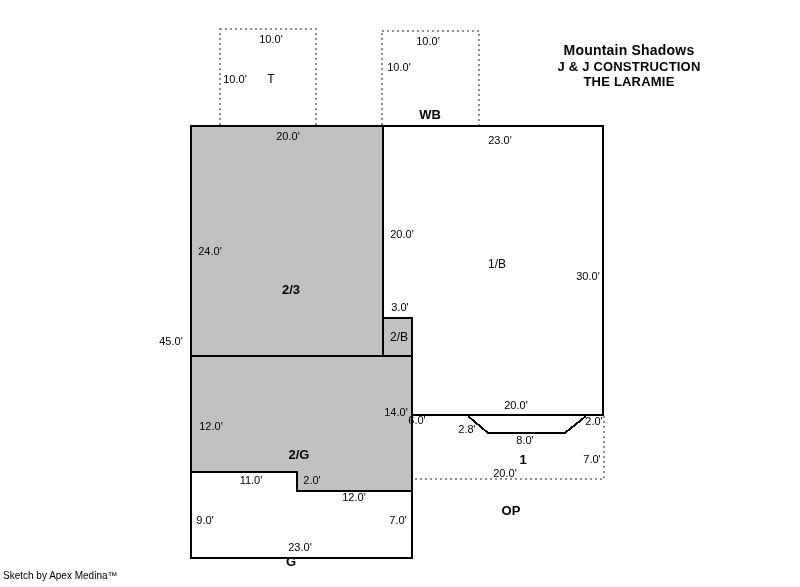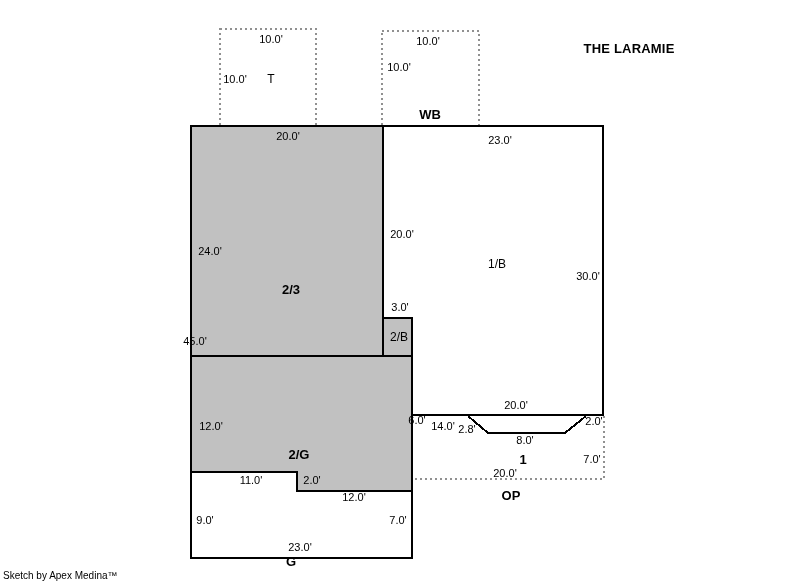--- a/index.html
+++ b/index.html
@@ -55,62 +55,64 @@
     <rect x="383" y="126" width="220" height="289" fill="#ffffff" stroke="#000000" stroke-width="2"></rect>
     <rect x="191" y="126" width="192" height="230" fill="#c1c1c1" stroke="#000000" stroke-width="2"></rect>
     <rect x="383" y="318" width="29" height="39" fill="#c1c1c1" stroke="#000000" stroke-width="2"></rect>
     <polygon points="191,356 412,356 412,491 297,491 297,472 191,472" fill="#c1c1c1" stroke="#000000" stroke-width="2"></polygon>
     <polygon points="191,472 297,472 297,491 412,491 412,558 191,558" fill="#ffffff" stroke="#000000" stroke-width="2"></polygon>
 
     <polyline points="468,416 488,433 565,433 586,416" fill="none" stroke="#000000" stroke-width="2"></polyline>
   </svg>
 
   <div class="title-block">
+    <div class="title-line1">Mountain Shadows</div>
+    <div class="title-line2">J &amp; J CONSTRUCTION</div>
     <div class="title-line3">THE LARAMIE</div>
   </div>
 
   <div class="lbl" style="left:271px; top:34px;">10.0'</div>
   <div class="lbl" style="left:235px; top:74px;">10.0'</div>
   <div class="lbl area" style="left:271px; top:73px;">T</div>
 
   <div class="lbl" style="left:428px; top:36px;">10.0'</div>
   <div class="lbl" style="left:399px; top:62px;">10.0'</div>
   <div class="lbl areab" style="left:430px; top:71px;">WB</div>
 
   <div class="lbl" style="left:288px; top:131px;">20.0'</div>
   <div class="lbl" style="left:210px; top:246px;">24.0'</div>
   <div class="lbl areab" style="left:291px; top:246px;">2/3</div>
 
-  <div class="lbl" style="left:171px; top:336px;margin-left:24px;">45.0'</div>
+  <div class="lbl" style="left:171px; top:336px;">45.0'</div>
 
   <div class="lbl" style="left:500px; top:135px;">23.0'</div>
   <div class="lbl" style="left:402px; top:229px;">20.0'</div>
   <div class="lbl area" style="left:497px; top:258px;">1/B</div>
   <div class="lbl" style="left:588px; top:271px;">30.0'</div>
 
   <div class="lbl" style="left:400px; top:302px;">3.0'</div>
   <div class="lbl area" style="left:399px; top:331px;">2/B</div>
 
   <div class="lbl" style="left:211px; top:421px;">12.0'</div>
   <div class="lbl areab" style="left:299px; top:411px;">2/G</div>
-  <div class="lbl" style="left:396px; top:421px;margin-left:47px;">14.0'</div>
+  <div class="lbl" style="left:396px; top:407px;">14.0'</div>
 
   <div class="lbl" style="left:245px; top:475px;margin-left:6px;">11.0'</div>
   <div class="lbl" style="left:312px; top:475px;">2.0'</div>
   <div class="lbl" style="left:354px; top:492px;">12.0'</div>
   <div class="lbl" style="left:205px; top:515px;">9.0'</div>
   <div class="lbl areab" style="left:291px; top:518px;">G</div>
   <div class="lbl" style="left:398px; top:515px;">7.0'</div>
   <div class="lbl" style="left:300px; top:542px;">23.0'</div>
 
   <div class="lbl" style="left:516px; top:400px;">20.0'</div>
   <div class="lbl" style="left:417px; top:415px;">6.0'</div>
   <div class="lbl" style="left:467px; top:424px;">2.8'</div>
   <div class="lbl areab" style="left:523px; top:416px;">1</div>
   <div class="lbl" style="left:594px; top:416px;">2.0'</div>
   <div class="lbl" style="left:525px; top:435px;">8.0'</div>
-  <div class="lbl areab" style="left:511px; top:452px;text-align:center;">OP</div>
+  <div class="lbl areab" style="left:511px; top:467px;text-align:center;">OP</div>
   <div class="lbl" style="left:592px; top:454px;">7.0'</div>
   <div class="lbl" style="left:505px; top:468px;">20.0'</div>
 
   <div class="credit">Sketch by Apex Medina™</div>
 
 </div>
 
 </body></html>

